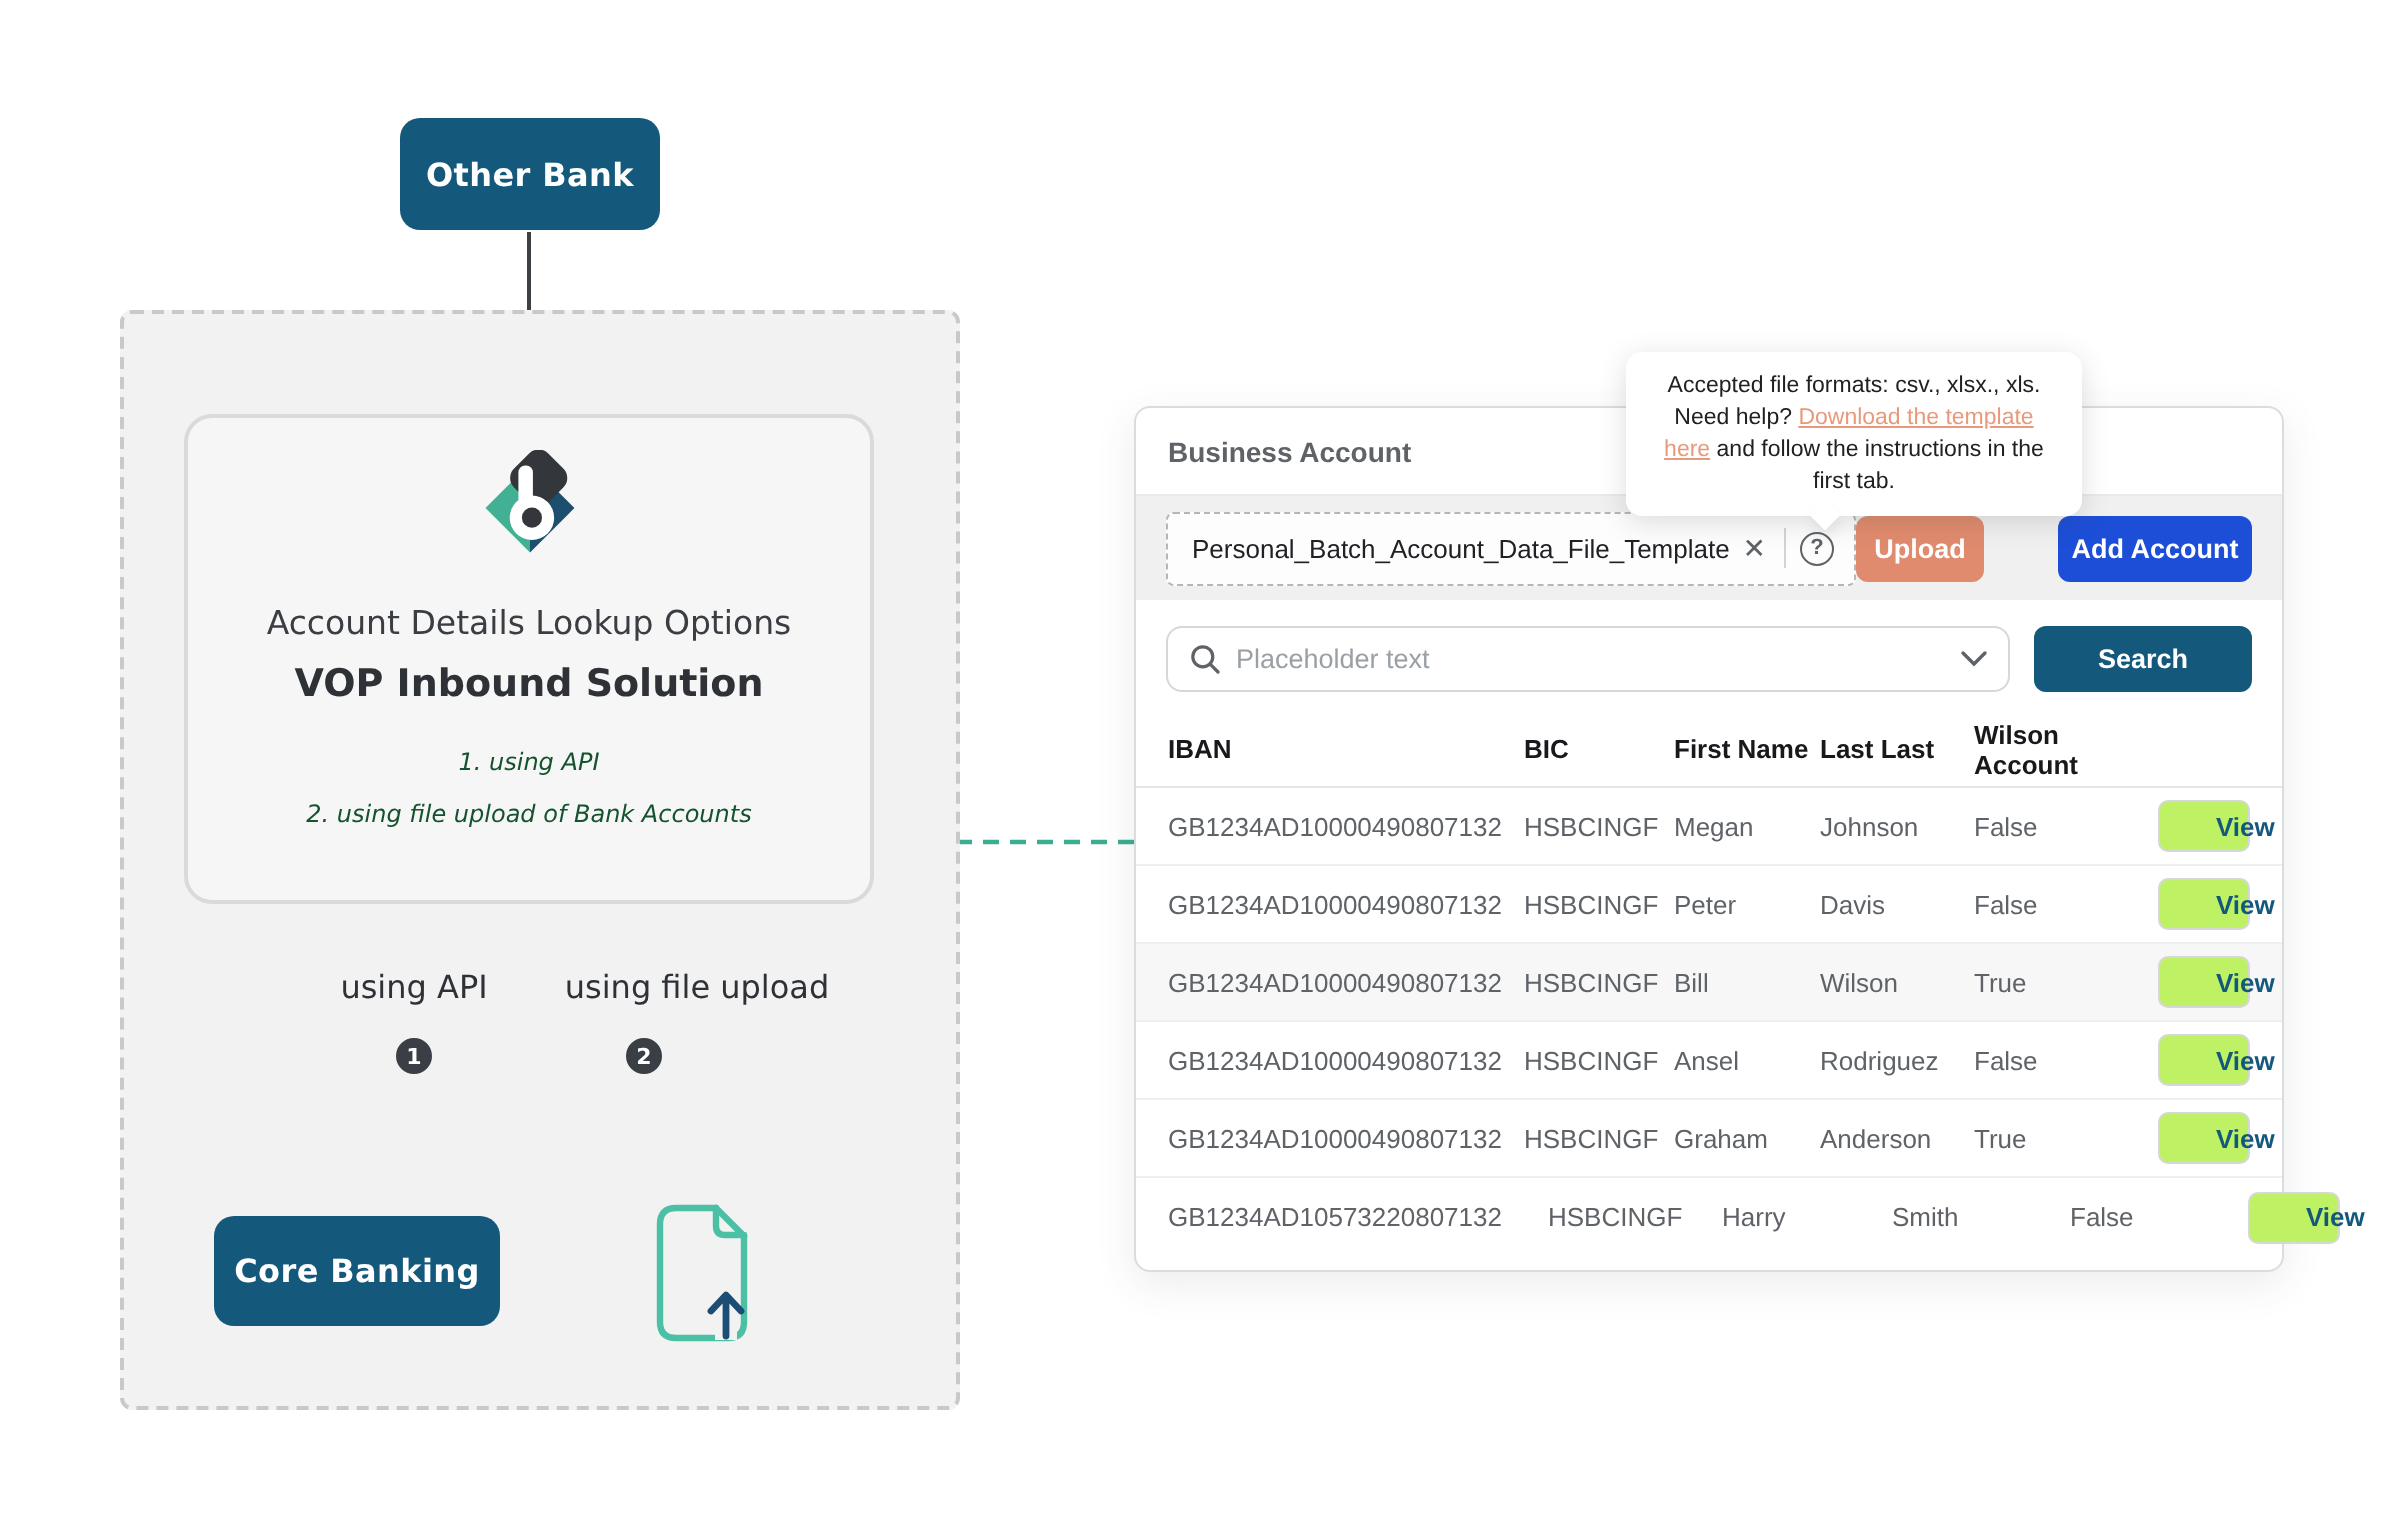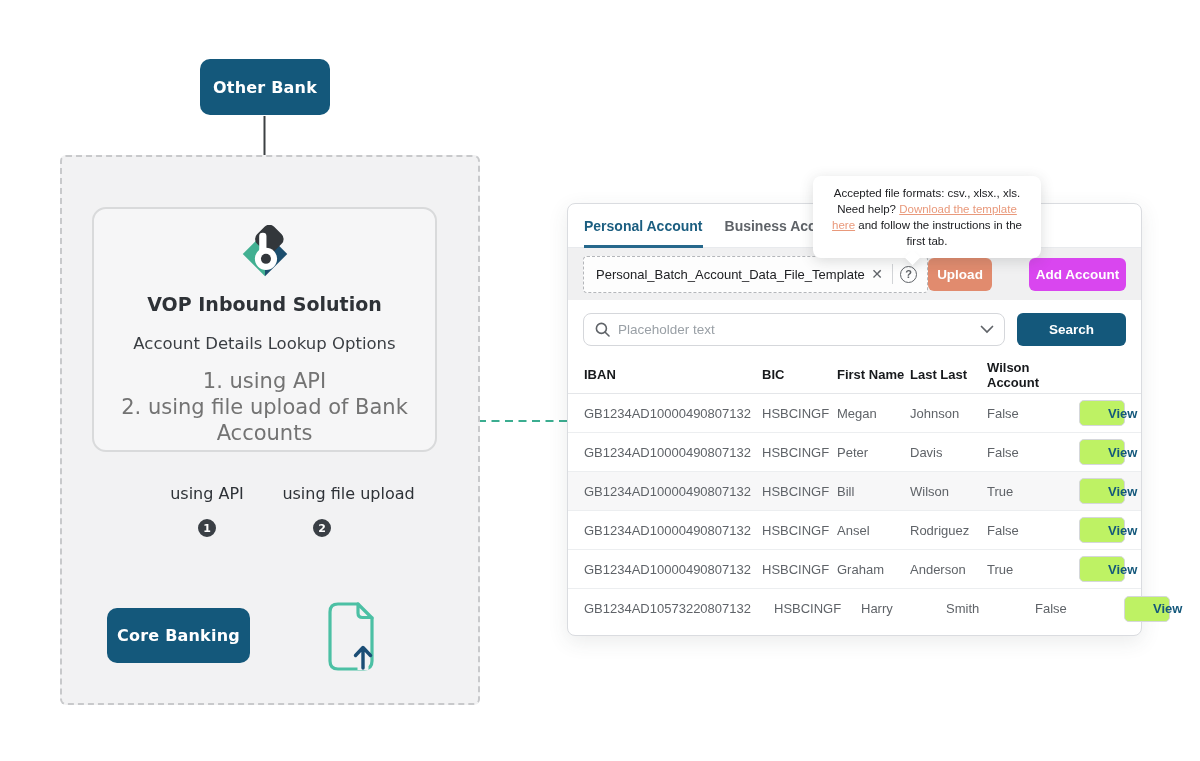--- a/index.html
+++ b/index.html
@@ -16,21 +16,21 @@
     display:flex; align-items:center; justify-content:center;
     font-weight:600; font-size:16px; letter-spacing:.2px; }
   #other-bank { left:200px; top:59px; width:130px; height:56px; }
   #core-banking { left:107px; top:608px; width:143px; height:55px; }
   #vop-box { left:92px; top:207px; width:345px; height:245px;
     background:#f6f6f7; border:2px solid #d9dadb; border-radius:14px;
     display:flex; flex-direction:column; align-items:center; text-align:center; }
   #vop-logo { margin-top:16px; }
   #vop-title { margin-top:10px; font-size:19px; font-weight:bold; color:#2e3237; }
   #vop-subtitle { margin-top:19px; font-size:16.5px; color:#3a3e43; }
-  .vop-option { font-size:21px; color:#737373; line-height:26px; }
+  .vop-option { font-size:12px; color:#14532d; line-height:26px;font-style:italic; }
   #vop-options { margin-top:15px; }
   .branch-label { font-size:16px; color:#2e3237; text-align:center; }
   #branch-left-label { left:147px; top:484px; width:120px; }
   #branch-right-label { left:276px; top:484px; width:145px; }
   .num-badge { width:22px; height:22px; border-radius:50%; background:#3a3f45;
     color:#ffffff; font-size:11px; font-weight:bold; display:flex;
     align-items:center; justify-content:center; border:2px solid #f2f2f3; }
   #badge-1 { left:196px; top:517px; }
   #badge-2 { left:311px; top:517px; }
   #file-upload-icon { left:325px; top:600px; }
@@ -53,21 +53,21 @@
     padding:0 10px 0 12px; cursor:pointer; }
   #file-name { flex:1; font-size:13px; color:#202124; white-space:nowrap; overflow:hidden; }
   #file-clear { font-size:14px; color:#5f6368; padding:0 6px; cursor:pointer; }
   #chip-divider { width:1px; height:20px; background:#d2d4d7; margin:0 7px 0 3px; }
   #help-icon { width:17px; height:17px; border-radius:50%; border:1.5px solid #5f6368;
     color:#5f6368; font-size:11px; font-weight:bold; display:flex; align-items:center;
     justify-content:center; cursor:pointer; }
   .btn { border:none; border-radius:6px; font-size:13.5px; font-weight:bold;
     color:#ffffff; cursor:pointer; font-family:inherit; }
   #upload-btn { background:#e18b6e; width:64px; height:33px; }
-  #add-account-btn { background:#d946ef; width:97px; height:33px; margin-left:auto; }
+  #add-account-btn { background:#1d4ed8; width:97px; height:33px; margin-left:auto; }
   #search-row { display:flex; align-items:center; padding:13px 15px 10px 15px; flex:0 0 auto; }
   #search-box { width:422px; height:33px; border:1px solid #d5d7db; border-radius:8px;
     display:flex; align-items:center; padding:0 10px 0 11px; background:#fff; }
   #search-input { flex:1; border:none; outline:none; font-size:13.5px; color:#202124;
     margin-left:8px; font-family:inherit; background:transparent; }
   #search-input::placeholder { color:#9aa0a6; }
   #search-btn { background:#14587b; width:109px; height:33px; margin-left:auto; }
   #account-table { flex:1; display:flex; flex-direction:column; font-size:13px; }
   .t-row { display:grid; grid-template-columns:178px 75px 73px 77px 77px 1fr;
     align-items:center; padding:0 16px; }
@@ -116,22 +116,22 @@
 
   <div id="vop-box" class="abs diagram-font">
     <svg id="vop-logo" width="58" height="58" viewBox="0 0 60 60">
       <polygon points="30,7 7,30 30,53" fill="#42b092"></polygon>
       <polygon points="30,7 53,30 30,53" fill="#1c4e6e"></polygon>
       <rect x="22" y="2" width="25" height="25" rx="7" fill="#33373b" transform="rotate(45 34.5 14.5)"></rect>
       <rect x="24" y="8" width="7.5" height="26" rx="3.5" fill="#ffffff"></rect>
       <circle cx="31" cy="35" r="11.5" fill="#ffffff"></circle>
       <circle cx="31" cy="35" r="5.2" fill="#33373b"></circle>
     </svg>
+    <div id="vop-subtitle">Account Details Lookup Options</div>
     <div id="vop-title">VOP Inbound Solution</div>
-    <div id="vop-subtitle">Account Details Lookup Options</div>
     <div id="vop-options">
       <div class="vop-option">1. using API</div>
       <div class="vop-option">2. using file upload of Bank Accounts</div>
     </div>
   </div>
 
   <div id="branch-left-label" class="abs branch-label diagram-font">using API</div>
   <div id="branch-right-label" class="abs branch-label diagram-font">using file upload</div>
   <div id="badge-1" class="abs num-badge diagram-font">1</div>
   <div id="badge-2" class="abs num-badge diagram-font">2</div>
@@ -143,23 +143,20 @@
   <svg id="file-upload-icon" class="abs" width="52" height="72" viewBox="0 0 52 72">
     <path d="M33,4 H13 Q5,4 5,12 V61 Q5,69 13,69 H39 Q47,69 47,61 V18" stroke="#4cc0a4" stroke-width="3.2" fill="none" stroke-linecap="round" stroke-linejoin="round"></path>
     <path d="M33,4 L47,18 M33,4 V13 Q33,17.5 37.5,17.5 H47" stroke="#4cc0a4" stroke-width="3.2" fill="none" stroke-linecap="round" stroke-linejoin="round"></path>
     <line x1="38" y1="70" x2="38" y2="45" stroke="#f2f2f3" stroke-width="11"></line>
     <path d="M38,68 V49 M30.5,55.5 L38,47.5 L45.5,55.5" stroke="#1b4d75" stroke-width="3.4" fill="none" stroke-linecap="round" stroke-linejoin="round"></path>
   </svg>
 
   <div id="panel-card" class="abs">
 
     <div id="tabs-row">
-      <div class="tab active">
-        <span>Personal Account</span>
-      </div>
       <div class="tab">
         <span>Business Account</span>
       </div>
     </div>
 
     <div id="upload-strip">
       <div id="file-chip">
         <span id="file-name">Personal_Batch_Account_Data_File_Template.csv</span>
         <span id="file-clear">✕</span>
         <span id="chip-divider"></span>

